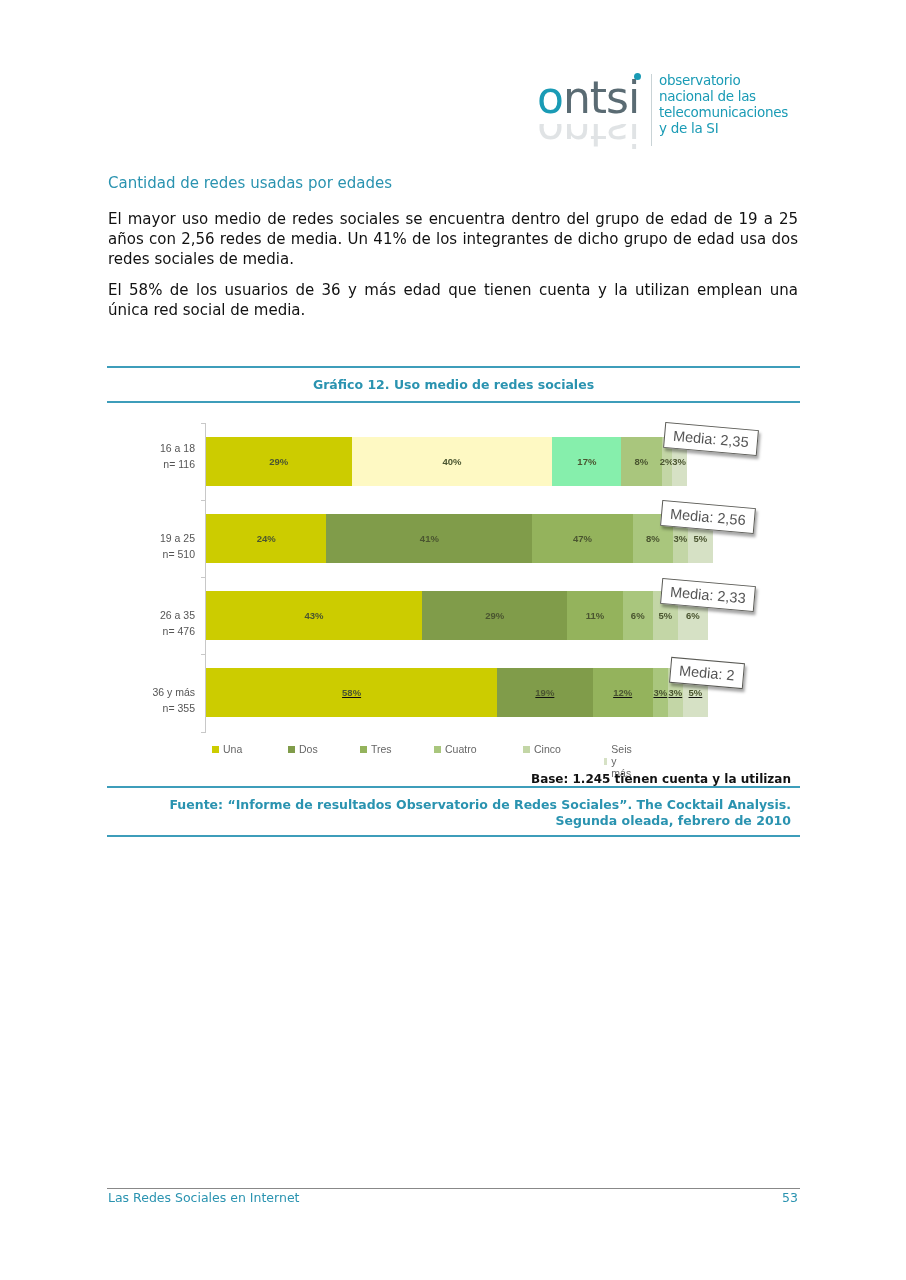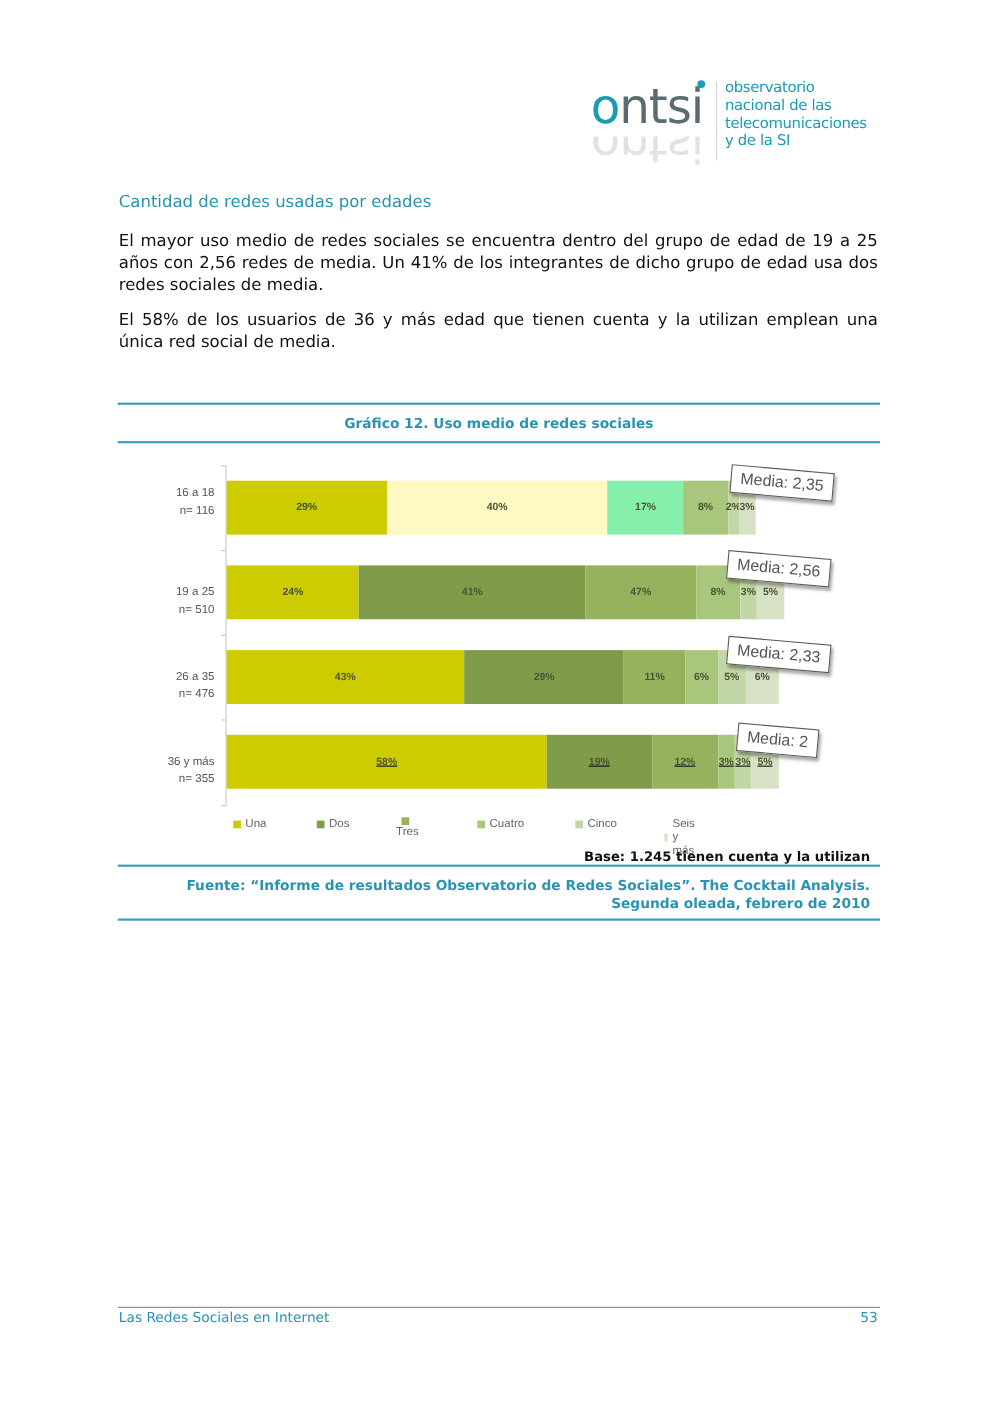--- a/index.html
+++ b/index.html
@@ -130,21 +130,21 @@
 
 <div class="legend" id="legend">
     <div class="legend-item" style="margin-right: 0px; position: absolute; left: 0px;">
       <span class="swatch" style="background: rgb(204, 204, 0);"></span>
       <span>Una</span>
     </div>
     <div class="legend-item" style="margin-right: 0px; position: absolute; left: 76px;">
       <span class="swatch" style="background: rgb(128, 156, 74);"></span>
       <span>Dos</span>
     </div>
-    <div class="legend-item" style="margin-right: 0px; position: absolute; left: 148px; flex-direction: column;">
+    <div class="legend-item" style="margin-right: 0px; position: absolute; left: 148px;">
       <span class="swatch" style="background: rgb(148, 179, 92);"></span>
       <span>Tres</span>
     </div>
     <div class="legend-item" style="margin-right: 0px; position: absolute; left: 222px;">
       <span class="swatch" style="background: rgb(169, 198, 125);"></span>
       <span>Cuatro</span>
     </div>
     <div class="legend-item" style="margin-right: 0px; position: absolute; left: 311px;">
       <span class="swatch" style="background: rgb(195, 214, 166);"></span>
       <span>Cinco</span>

